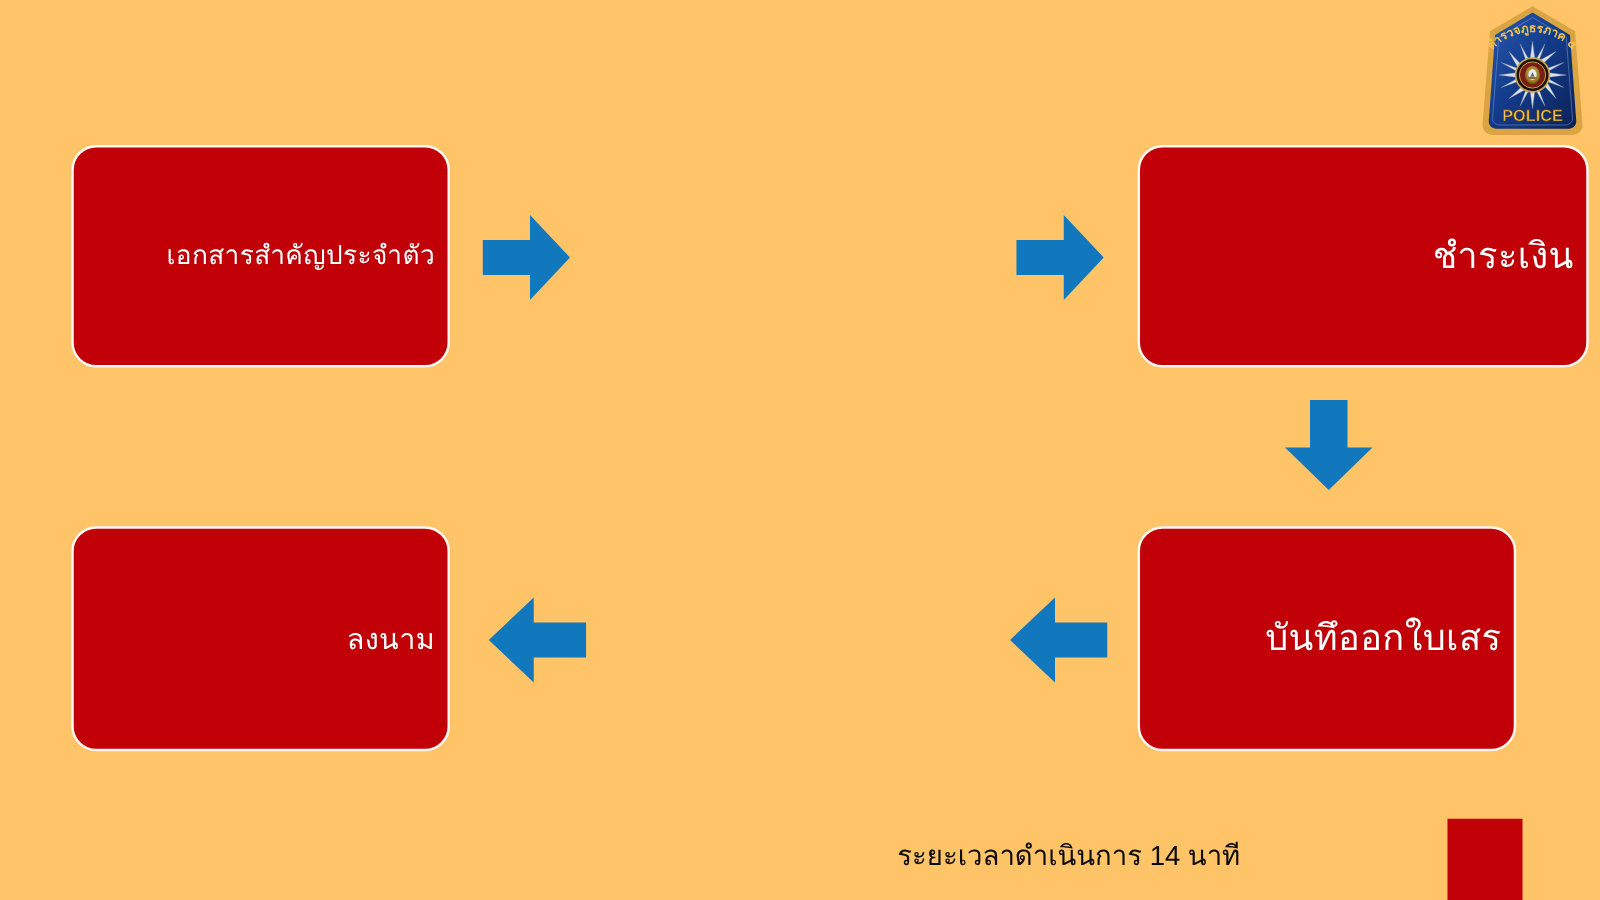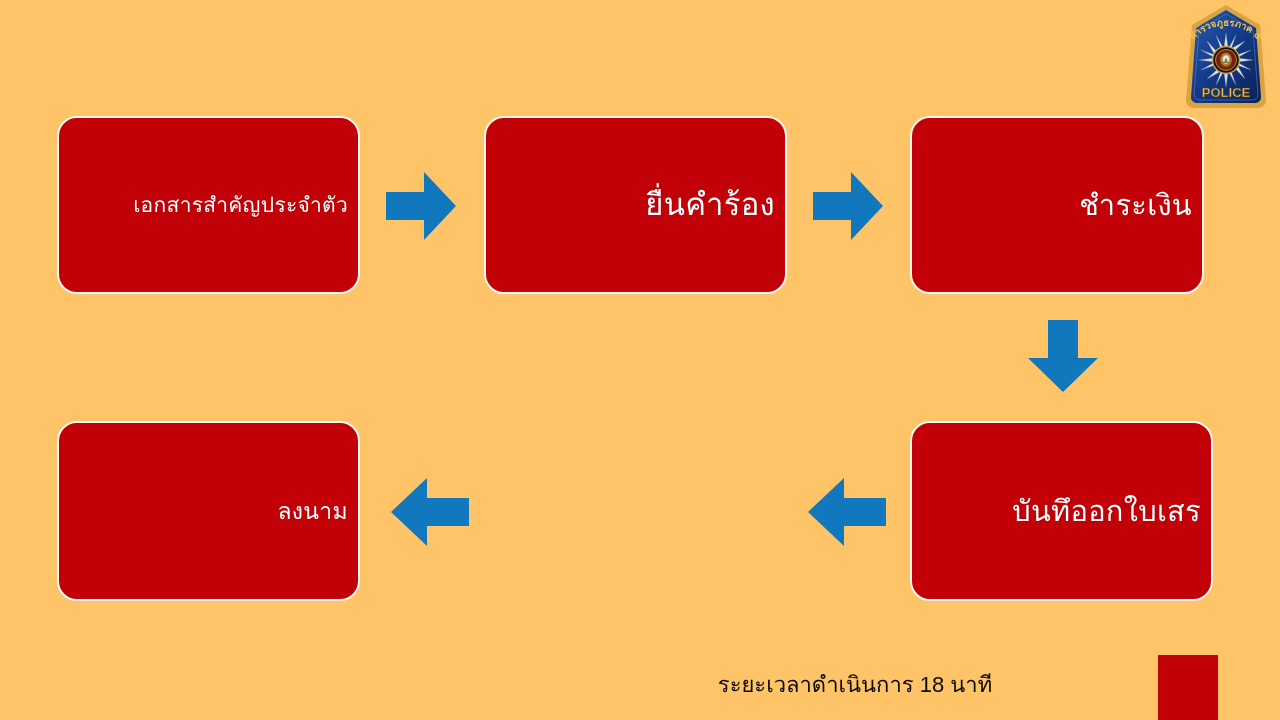--- a/index.html
+++ b/index.html
@@ -42,21 +42,21 @@
     display: block;
     line-height: 1.25;
     padding: 0 10px;
     letter-spacing: 0.3px;
     text-shadow: 0 0 1px rgba(0,0,0,0.25);
   }
 
   
   #box-1 { left: 57px;  top: 116px; width: 303px; height: 178px; }
   #box-2 { left: 484px; top: 116px; width: 303px; height: 178px; }
-  #box-3 { left: 910px; top: 116px; width: 294px; height: 178px; }
+  #box-3 { left: 910px; top: 116px; width: 361px; height: 178px; }
   #box-4 { left: 910px; top: 421px; width: 303px; height: 180px; }
   #box-5 { left: 484px; top: 421px; width: 303px; height: 180px; }
   #box-6 { left: 57px;  top: 421px; width: 303px; height: 180px; }
 
   #box-1 .proc-label { font-size: 21px; }
   #box-2 .proc-label { font-size: 31px; }
   #box-3 .proc-label { font-size: 29px; }
   #box-4 .proc-label { font-size: 29px; }
   #box-5 .proc-label { font-size: 29px; }
   #box-6 .proc-label { font-size: 23px; }
@@ -172,23 +172,20 @@
   <div class="proc-box" id="box-1">
     <span class="proc-label">เอกสารสำคัญประจำตัว</span>
   </div>
 
   <div class="arrow" id="arrow-1">
     <svg viewBox="0 0 70 72" xmlns="http://www.w3.org/2000/svg">
       <polygon points="0,22 38,22 38,2 70,36 38,70 38,50 0,50" fill="#1278BE"></polygon>
     </svg>
   </div>
 
-  <div class="proc-box" id="box-2">
-    <span class="proc-label">ยื่นคำร้อง</span>
-  </div>
 
   <div class="arrow" id="arrow-2">
     <svg viewBox="0 0 70 72" xmlns="http://www.w3.org/2000/svg">
       <polygon points="0,22 38,22 38,2 70,36 38,70 38,50 0,50" fill="#1278BE"></polygon>
     </svg>
   </div>
 
   <div class="proc-box" id="box-3">
     <span class="proc-label">ชำระเงิน</span>
   </div>
@@ -213,17 +210,17 @@
   <div class="arrow" id="arrow-5">
     <svg viewBox="0 0 78 72" xmlns="http://www.w3.org/2000/svg">
       <polygon points="78,22 36,22 36,2 0,36 36,70 36,50 78,50" fill="#1278BE"></polygon>
     </svg>
   </div>
 
   <div class="proc-box" id="box-6">
     <span class="proc-label">ลงนาม</span>
   </div>
 
-  <div id="duration-caption">ระยะเวลาดำเนินการ 18 นาที</div>
+  <div id="duration-caption">ระยะเวลาดำเนินการ 14 นาที</div>
 
   <div id="corner-block"></div>
 
 </div>
 
 </body></html>

